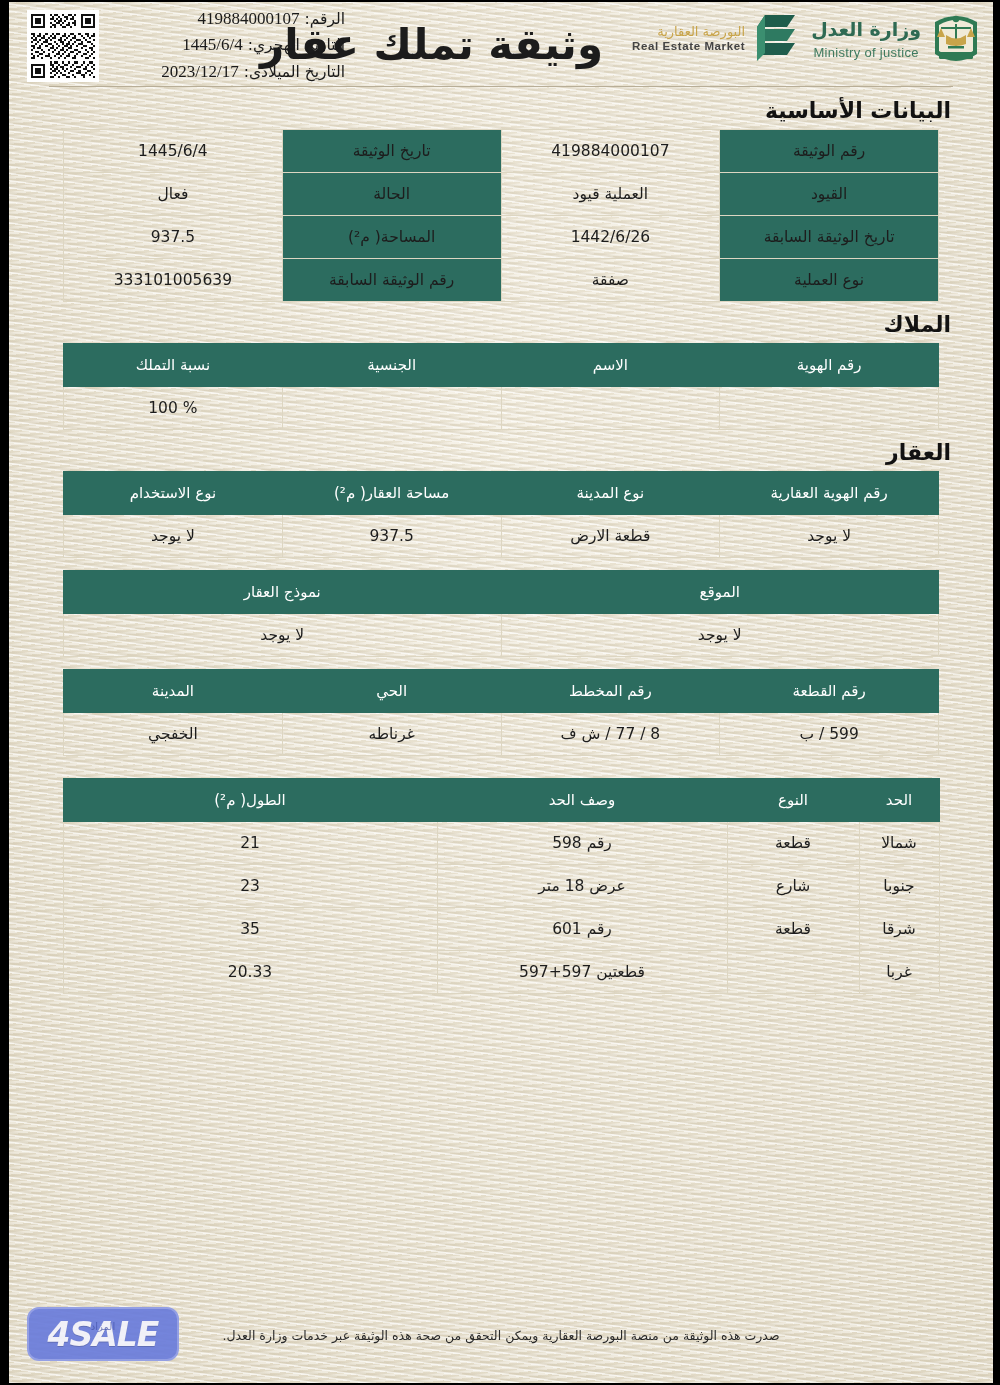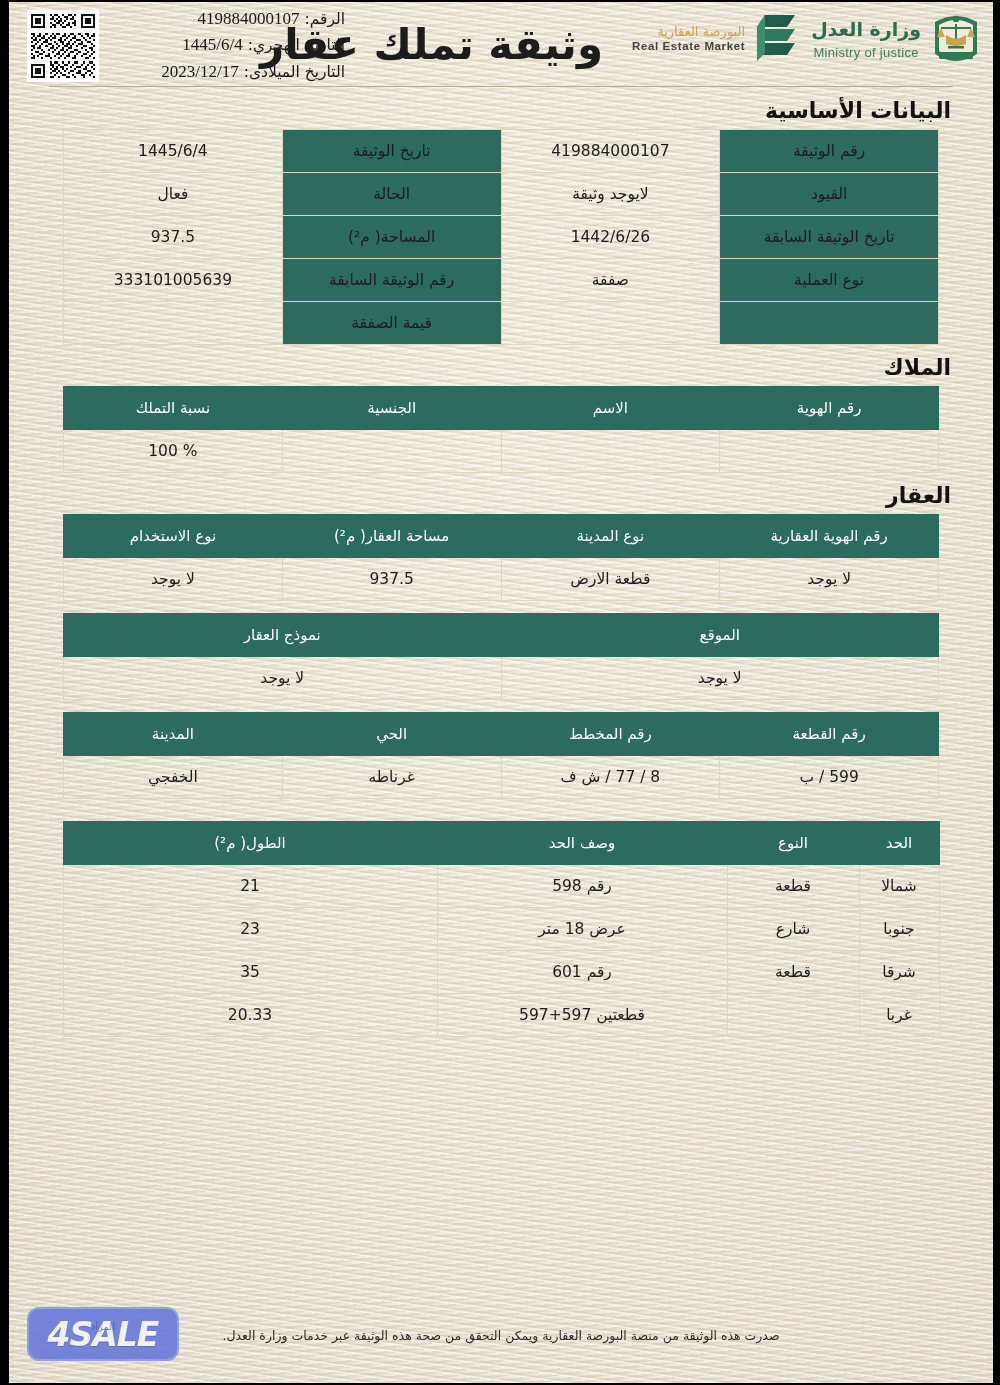--- a/index.html
+++ b/index.html
@@ -565,41 +565,35 @@
     <table class="doc">
       <tbody>
         <tr>
           <td class="lbl">رقم الوثيقة</td>
           <td class="val num">419884000107</td>
           <td class="lbl">تاريخ الوثيقة</td>
           <td class="val num">1445/6/4</td>
         </tr>
         <tr>
           <td class="lbl">القيود</td>
-          <td class="val">لايوجد وثيقة</td>
+          <td class="val">العملية قيود</td>
           <td class="lbl">الحالة</td>
           <td class="val">فعال</td>
         </tr>
         <tr>
           <td class="lbl">تاريخ الوثيقة السابقة</td>
           <td class="val num">1442/6/26</td>
           <td class="lbl">المساحة( م²)</td>
           <td class="val num">937.5</td>
         </tr>
         <tr>
           <td class="lbl">نوع العملية</td>
           <td class="val">صفقة</td>
           <td class="lbl">رقم الوثيقة السابقة</td>
           <td class="val num">333101005639</td>
-        </tr>
-        <tr>
-          <td class="lbl"></td>
-          <td class="val empty"></td>
-          <td class="lbl">قيمة الصفقة</td>
-          <td class="val empty"></td>
         </tr>
       </tbody>
     </table>
   </div>
 
   <div class="section">
     <div class="section-title">الملاك</div>
     <table class="doc">
       <tbody>
         <tr>

